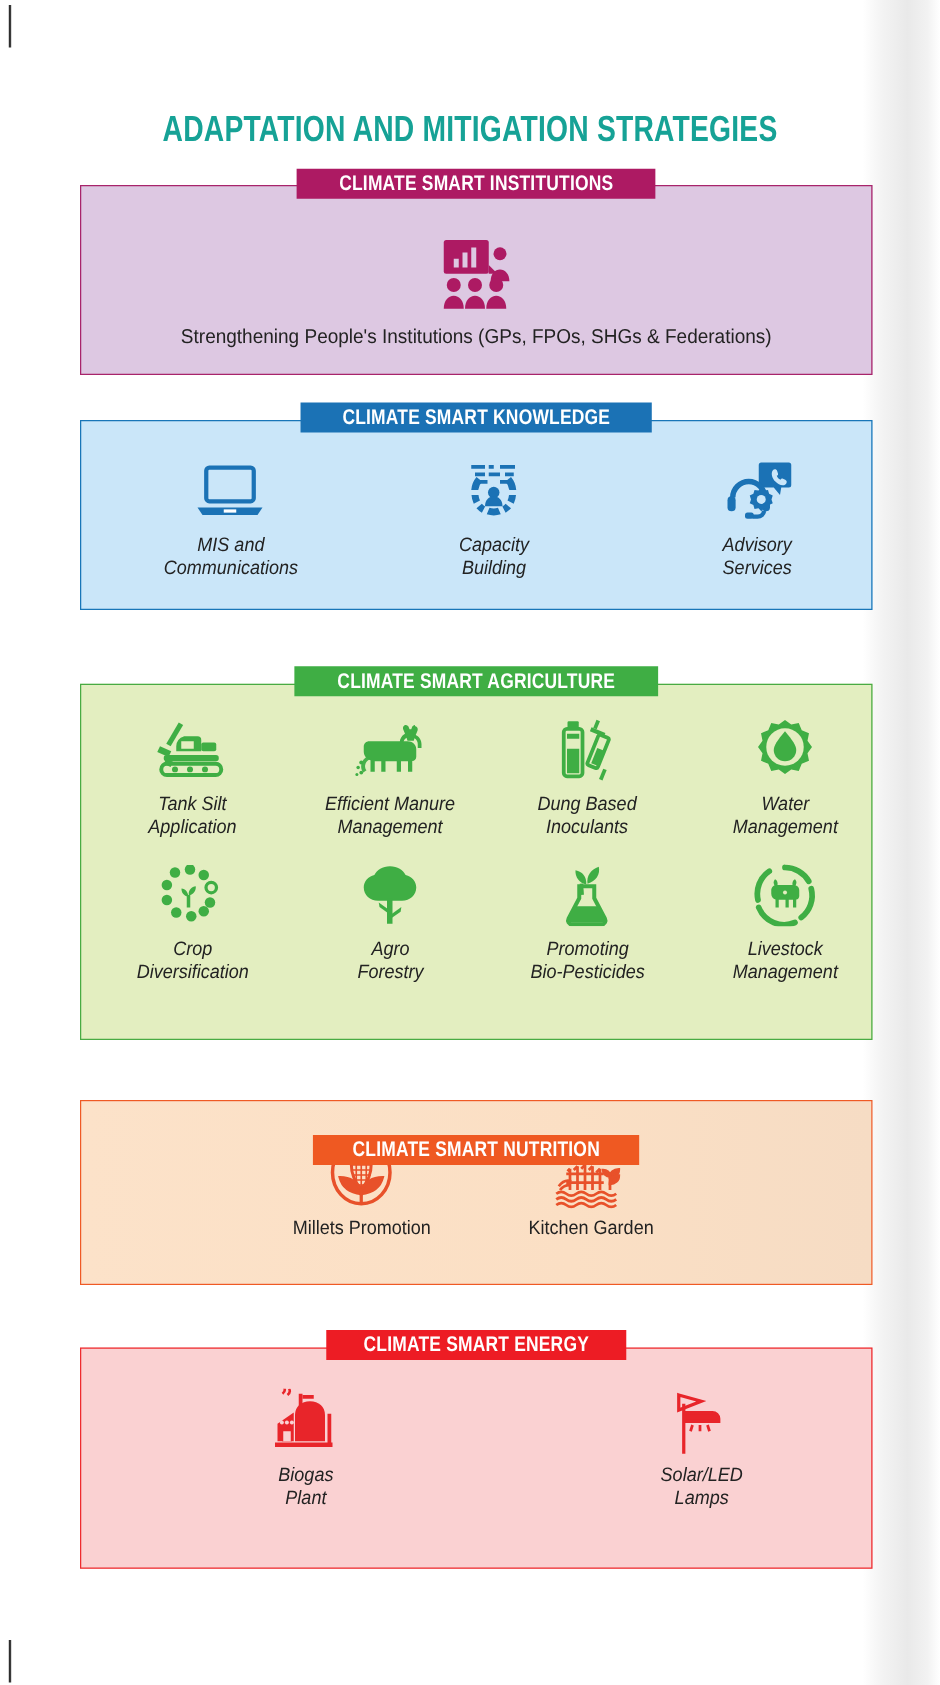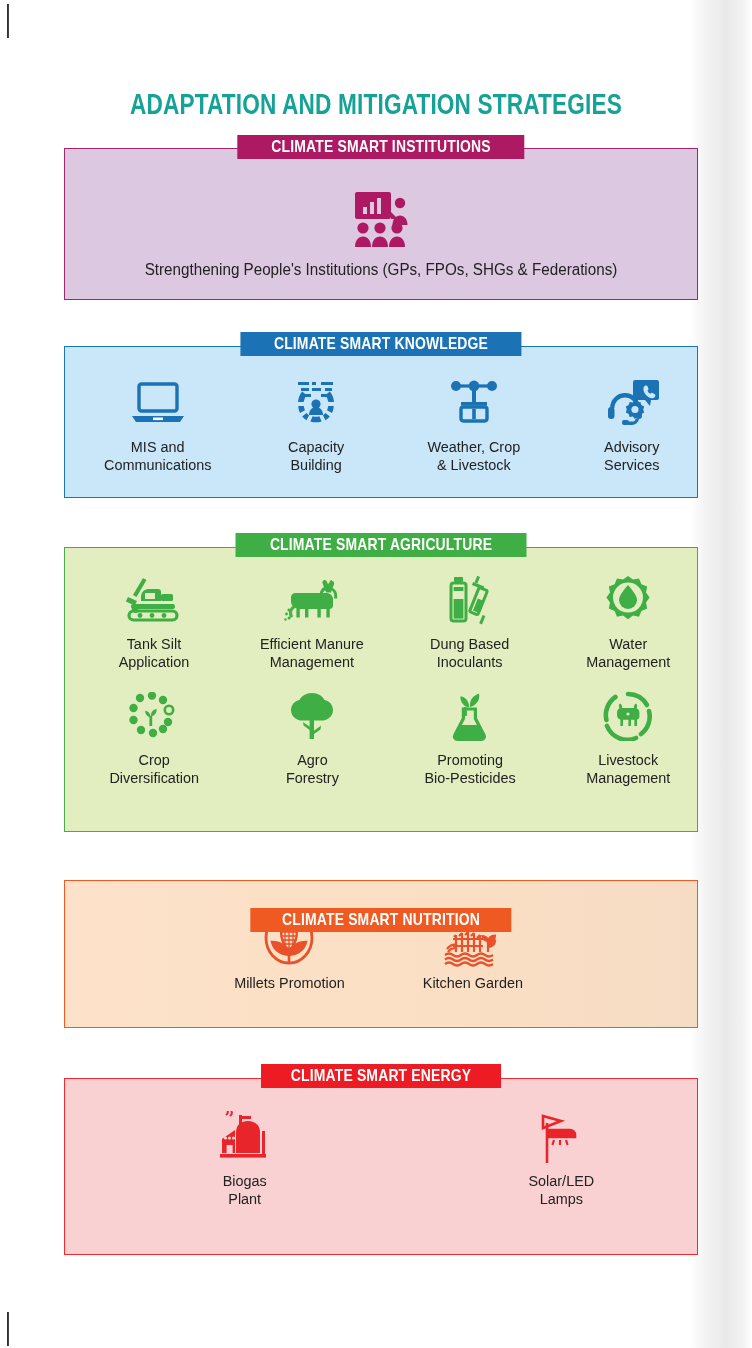--- a/index.html
+++ b/index.html
@@ -73,20 +73,21 @@
     font-family: "Liberation Sans Narrow", "Liberation Sans", sans-serif;
     z-index: 4;
   }
   .banner span { display: inline-block; transform: scaleX(0.82); transform-origin: center; }
 
   .items {
     display: flex;
     justify-content: flex-end;
     align-items: flex-start;
     width: 100%;
+    font-style: italic;
   }
   .item {
     flex: 1 1 0;
     display: flex;
     flex-direction: column;
     align-items: center;
     text-align: center;
   }
   .icon-box {
     height: 56px;
@@ -121,21 +122,21 @@
     margin-top: 14px;
     text-align: center;
     font-size: 16px;
     color: #222222;
     font-family: "Liberation Sans Narrow", "Liberation Sans", sans-serif;
     transform: scaleX(0.95);
   }
 
   
   #sec-knowledge {
-    top: 346px;
+    top: 336px;
     height: 152px;
     background: #cae6f9;
     border-color: #1976b8;
   }
   #sec-knowledge .banner { background: #1b72b5; }
   #sec-knowledge .items { padding: 28px 14px 0 14px; }
 
   
   #sec-agriculture {
     top: 547px;
@@ -248,37 +249,20 @@
             <path d="M40.2 27 H45.8 a18 18 0 0 1-1.8 6.9 l-5-2.6 a12 12 0 0 0 1.2-4.3 z"></path>
             <path d="M14.2 37.6 l4.3-3.6 a12 12 0 0 0 2.6 2.2 l-2.6 5 a18 18 0 0 1-4.3-3.6 z"></path>
             <path d="M41.8 37.6 a18 18 0 0 1-4.3 3.6 l-2.6-5 a12 12 0 0 0 2.6-2.2 z"></path>
             <path d="M22.4 42.4 l2.2-5.2 a12 12 0 0 0 6.8 0 l2.2 5.2 a18 18 0 0 1-11.2 0 z"></path>
           </svg>
         </span>
         <div class="item-label">Capacity
 Building</div>
       </div>
 
-      <div class="item">
-        <span class="icon-box">
-          <svg class="icon-svg" width="58" height="48" viewBox="0 0 58 48" fill="#1b72b5">
-            <circle cx="11" cy="7" r="5"></circle>
-              <circle cx="29" cy="7" r="5.4"></circle>
-              <circle cx="47" cy="7" r="5"></circle>
-            <rect x="14" y="5.4" width="12" height="3.2"></rect>
-              <rect x="32" y="5.4" width="12" height="3.2"></rect>
-            <rect x="27" y="11" width="4" height="12"></rect>
-            <rect x="16" y="23" width="26" height="3.6"></rect>
-            <rect x="16" y="28" width="26" height="14" rx="2.4" fill="none" stroke="#1b72b5" stroke-width="3.4"></rect>
-            <rect x="27.2" y="30" width="3.6" height="10"></rect>
-          </svg>
-        </span>
-        <div class="item-label">Weather, Crop
-&amp; Livestock</div>
-      </div>
 
       <div class="item">
         <span class="icon-box">
           <svg class="icon-svg" width="56" height="50" viewBox="0 0 56 50" fill="#1b72b5">
             <path d="M31 2 h22 a2 2 0 0 1 2 2 v16 a2 2 0 0 1-2 2 h-6 l-1 6 l-5-6 h-10 a2 2 0 0 1-2-2 v-16 a2 2 0 0 1 2-2 z"></path>
             <path d="M40 8.5 c1.4-1.6 3.2-1.2 3.8 0.4 l0.6 1.8 c0.3 1-0.2 1.6-1 1.9 c0.5 1.4 1.6 2.6 3 3.2 c0.4-0.8 1.1-1.2 2-0.8 l1.8 0.8 c1.5 0.7 1.7 2.5 0.1 3.7 c-2.2 1.6-5.6 0.2-8-2.3 c-2.4-2.5-3.7-6-2.3-8.7 z" fill="#cae6f9"></path>
             <path d="M6 30 a15 15 0 0 1 30 0 h-4.4 a10.6 10.6 0 0 0-21.2 0 z"></path>
             <rect x="4" y="29" width="6.5" height="12" rx="3.2"></rect>
             <rect x="31.5" y="29" width="6.5" height="12" rx="3.2"></rect>
             <path d="M35 41 a7 7 0 0 1-7 6 h-4 v-3.4 h4 a3.6 3.6 0 0 0 3.6-3.2 z"></path>

